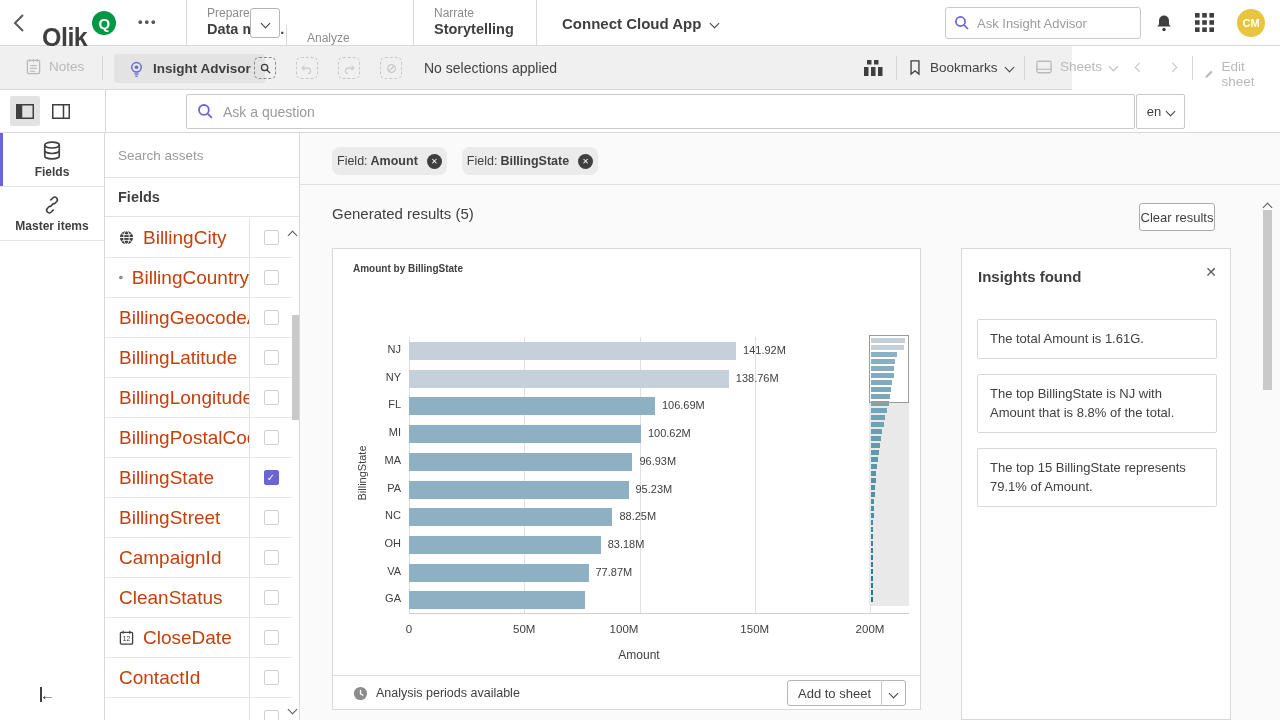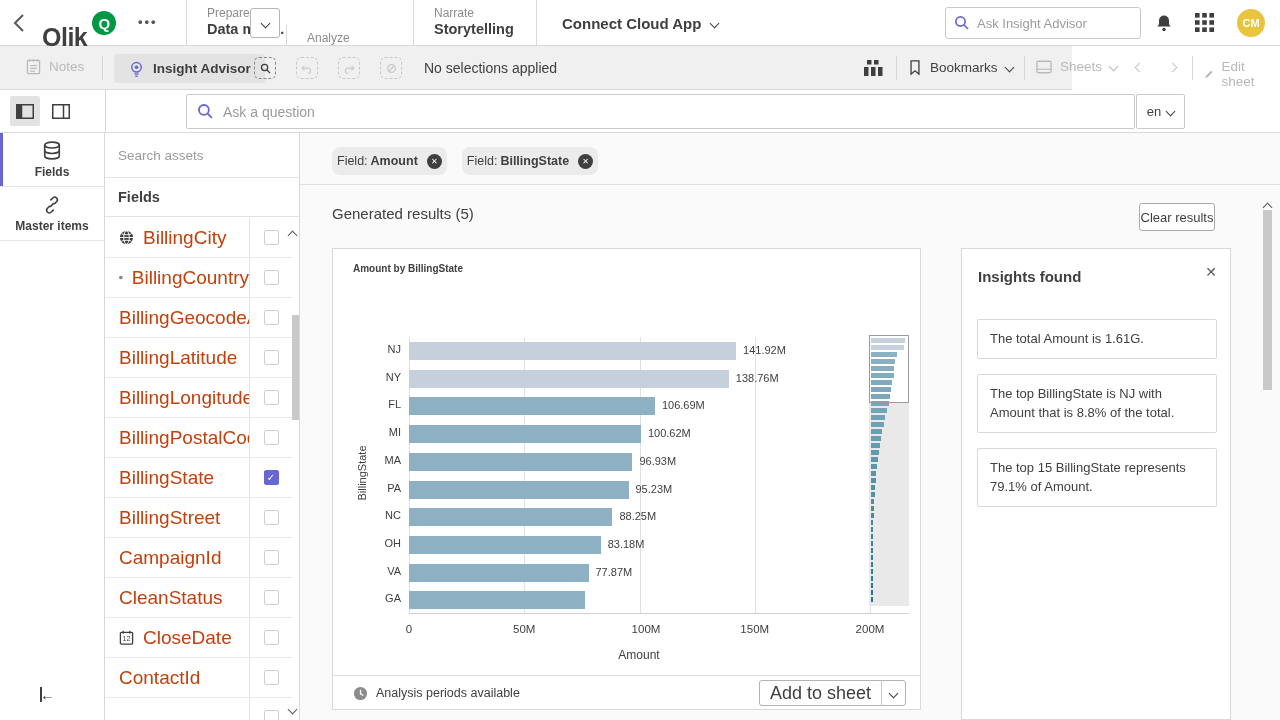--- a/index.html
+++ b/index.html
@@ -114,21 +114,21 @@
   .vlabel { position:absolute; font-size:11px; color:#404040; }
   .xtick { position:absolute; top:374px; width:50px; text-align:center; font-size:11.5px; color:#404040; }
   .xlabel { position:absolute; left:206px; top:399px; width:200px; text-align:center; font-size:12px; color:#404040; }
   .ylabel { position:absolute; left:-26px; top:218px; width:110px; text-align:center; font-size:11px; color:#404040; transform:rotate(-90deg); }
   .navmini { position:absolute; left:536px; top:86px; width:40px; height:271px; background:#fff; }
   .navmini .lower { position:absolute; left:0; top:68px; width:40px; height:203px; background:#e9e9e9; }
   .navmini .vp { position:absolute; left:0; top:0; width:40px; height:68px; border:1px solid #9b9b9b; }
   .nav-bar { position:absolute; left:2px; height:4.5px; }
   .chart-footer { position:absolute; left:0; top:426px; width:587px; height:35px; border-top:1px solid #dcdcdc; display:flex; align-items:center; padding:0 14px 0 20px; gap:8px; }
   .cf-label { font-size:12.5px; color:#404040; }
-  .add-btn { margin-left:auto; height:26px; border:1px solid #b3b3b3; border-radius:3px; background:#fff; display:flex; align-items:center; font-size:18px; color:#3f3f3f; }
+  .add-btn { margin-left:auto; height:26px; border:1px solid #b3b3b3; border-radius:3px; background:#fff; display:flex; align-items:center; font-size:13px; color:#3f3f3f; }
   .add-btn .txt { padding:0 10px; }
   .add-btn .caret { border-left:1px solid #c9c9c9; padding:0 8px; height:26px; display:flex; align-items:center; }
 
   
   .ins-card { left:661px; top:115px; width:270px; height:472px; }
   .ins-title { left:16px; top:19px; font-size:15px; font-weight:bold; color:#404040; }
   .ins-close { right:13px; top:15px; position:absolute; font-size:14px; color:#595959; }
   .ins-items { position:absolute; left:15px; top:70px; width:240px; }
   .ins-item { border:1px solid #d9d9d9; border-radius:2px; background:#fff; padding:9px 12px; font-size:13px; line-height:1.5; color:#404040; margin-bottom:15px; }
 </style>
@@ -494,21 +494,21 @@
     <div class="abs mscroll-thumb"></div>
 
     <div class="abs card chart-card">
       <div class="abs chart-title">Amount by BillingState</div>
       <div id="chart-plot">
           <div class="gridline" style="left:76px"></div>
           <div class="xtick" style="left:51px">0</div>
           <div class="gridline" style="left:191.25px"></div>
           <div class="xtick" style="left:166.25px">50M</div>
           <div class="gridline" style="left:306.5px"></div>
-          <div class="xtick" style="left:288px">100M</div>
+          <div class="xtick" style="left:266px">100M</div>
           <div class="gridline" style="left:421.75px"></div>
           <div class="xtick" style="left:396.75px">150M</div>
           <div class="gridline" style="left:537px"></div>
           <div class="xtick" style="left:512px">200M</div>
           <div class="baseline"></div>
           <div class="cat" style="top:94px">NJ</div>
           <div class="bar" style="top:93px;left:76px;width:327.1px;background:#c6d0da"></div>
           <div class="vlabel" style="top:95px;left:410.1px">141.92M</div>
           <div class="cat" style="top:121.69999999999999px">NY</div>
           <div class="bar" style="top:120.69999999999999px;left:76px;width:319.8px;background:#c6d0da"></div>

